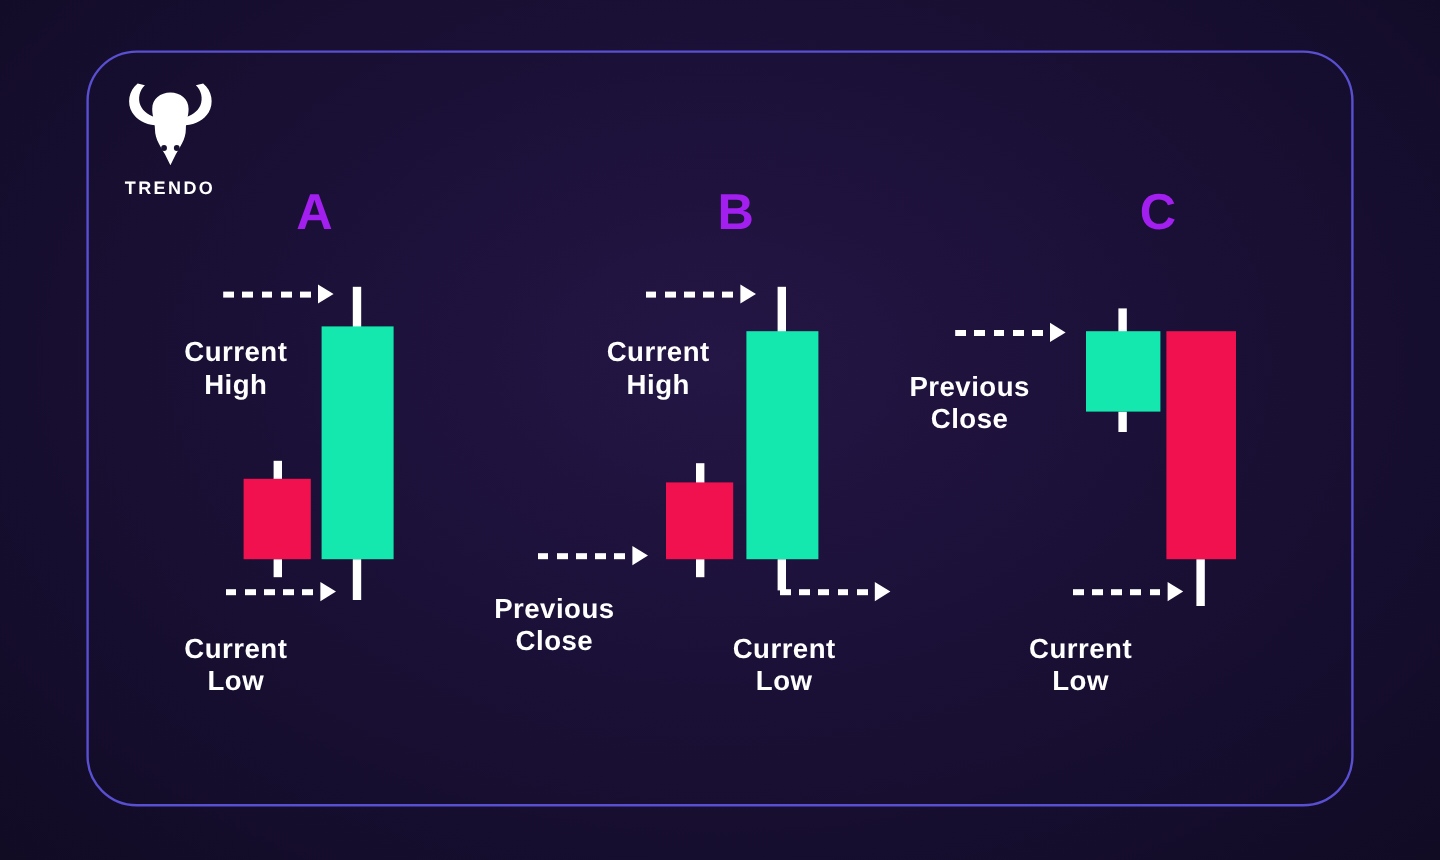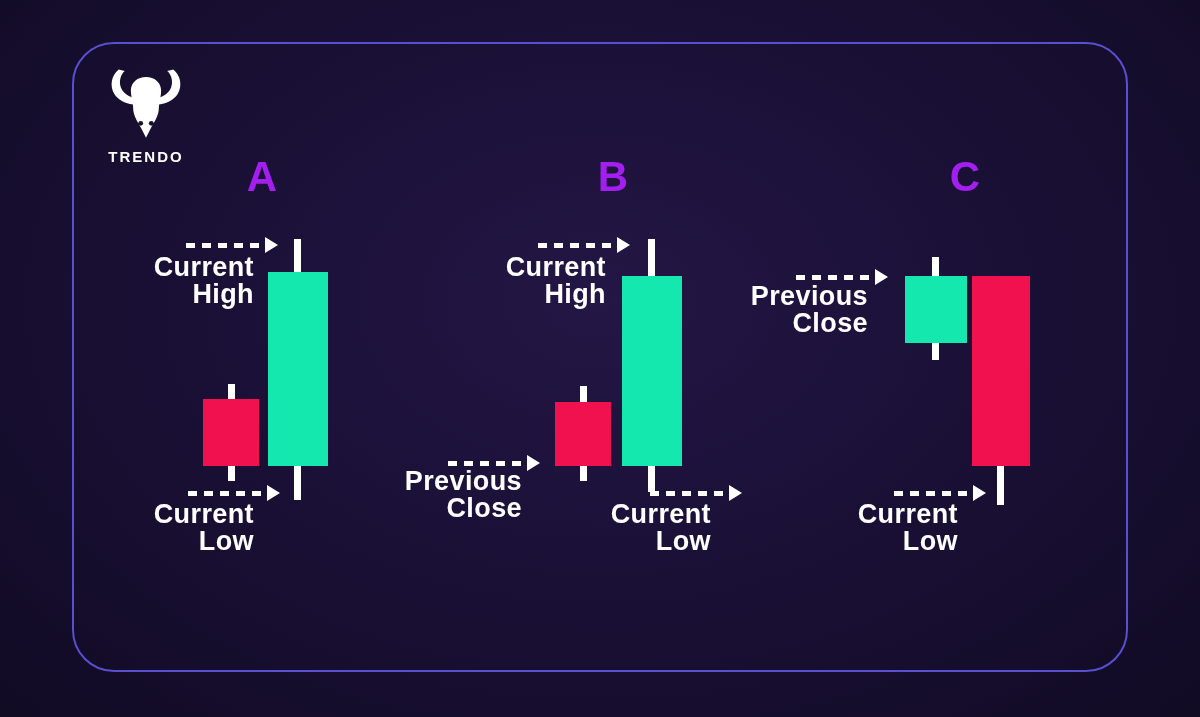--- a/index.html
+++ b/index.html
@@ -7,33 +7,33 @@
   body {
     position:relative;
     font-family:"Liberation Sans", sans-serif;
     background: radial-gradient(ellipse at 50% 42%, #241645 0%, var(--background, #1A1036) 48%, var(--background_edge, #110B24) 100%);
   }
   .frame {
     position:absolute; left:72px; top:42px; width:1056px; height:630px;
     border:2px solid var(--border, #584FD1);
     border-radius:42px;
   }
-  .logo { position:absolute; left:104px; top:68px; width:84px; text-align:center; }
+  .logo { position:absolute; left:104px; top:68px; width:84px; text-align:left; }
   .brand-name {
     color:var(--text,#fff); font-weight:bold; font-size:15px; letter-spacing:2px; margin-top:4px;
   }
   .panel-letter {
     position:absolute; width:48px; text-align:center;
     font-size:42px; font-weight:bold; line-height:1;
     color: var(--panel_label, #A522F2);
   }
   .ann {
-    position:absolute; text-align:right;
+    position:absolute; text-align:center;
     color: var(--text, #fff);
-    font-size:27px; font-weight:bold; line-height:27px; letter-spacing:0.4px;
+    font-size:23px; font-weight:bold; line-height:27px; letter-spacing:0.4px;margin-top:26px;
   }
   .wick { position:absolute; width:7px; background:var(--arrow,#fff); }
   .cbody { position:absolute; }
   .bull-body { background: var(--bullish, #14E8AE); }
   .bear-body { background: var(--bearish, #F1114F); }
   .arrow { position:absolute; display:flex; align-items:center; height:16px; width:92px; }
   .arrow .dashes {
     flex:1; height:5px;
     background: repeating-linear-gradient(90deg, var(--arrow,#fff) 0 9px, transparent 9px 16px);
   }

